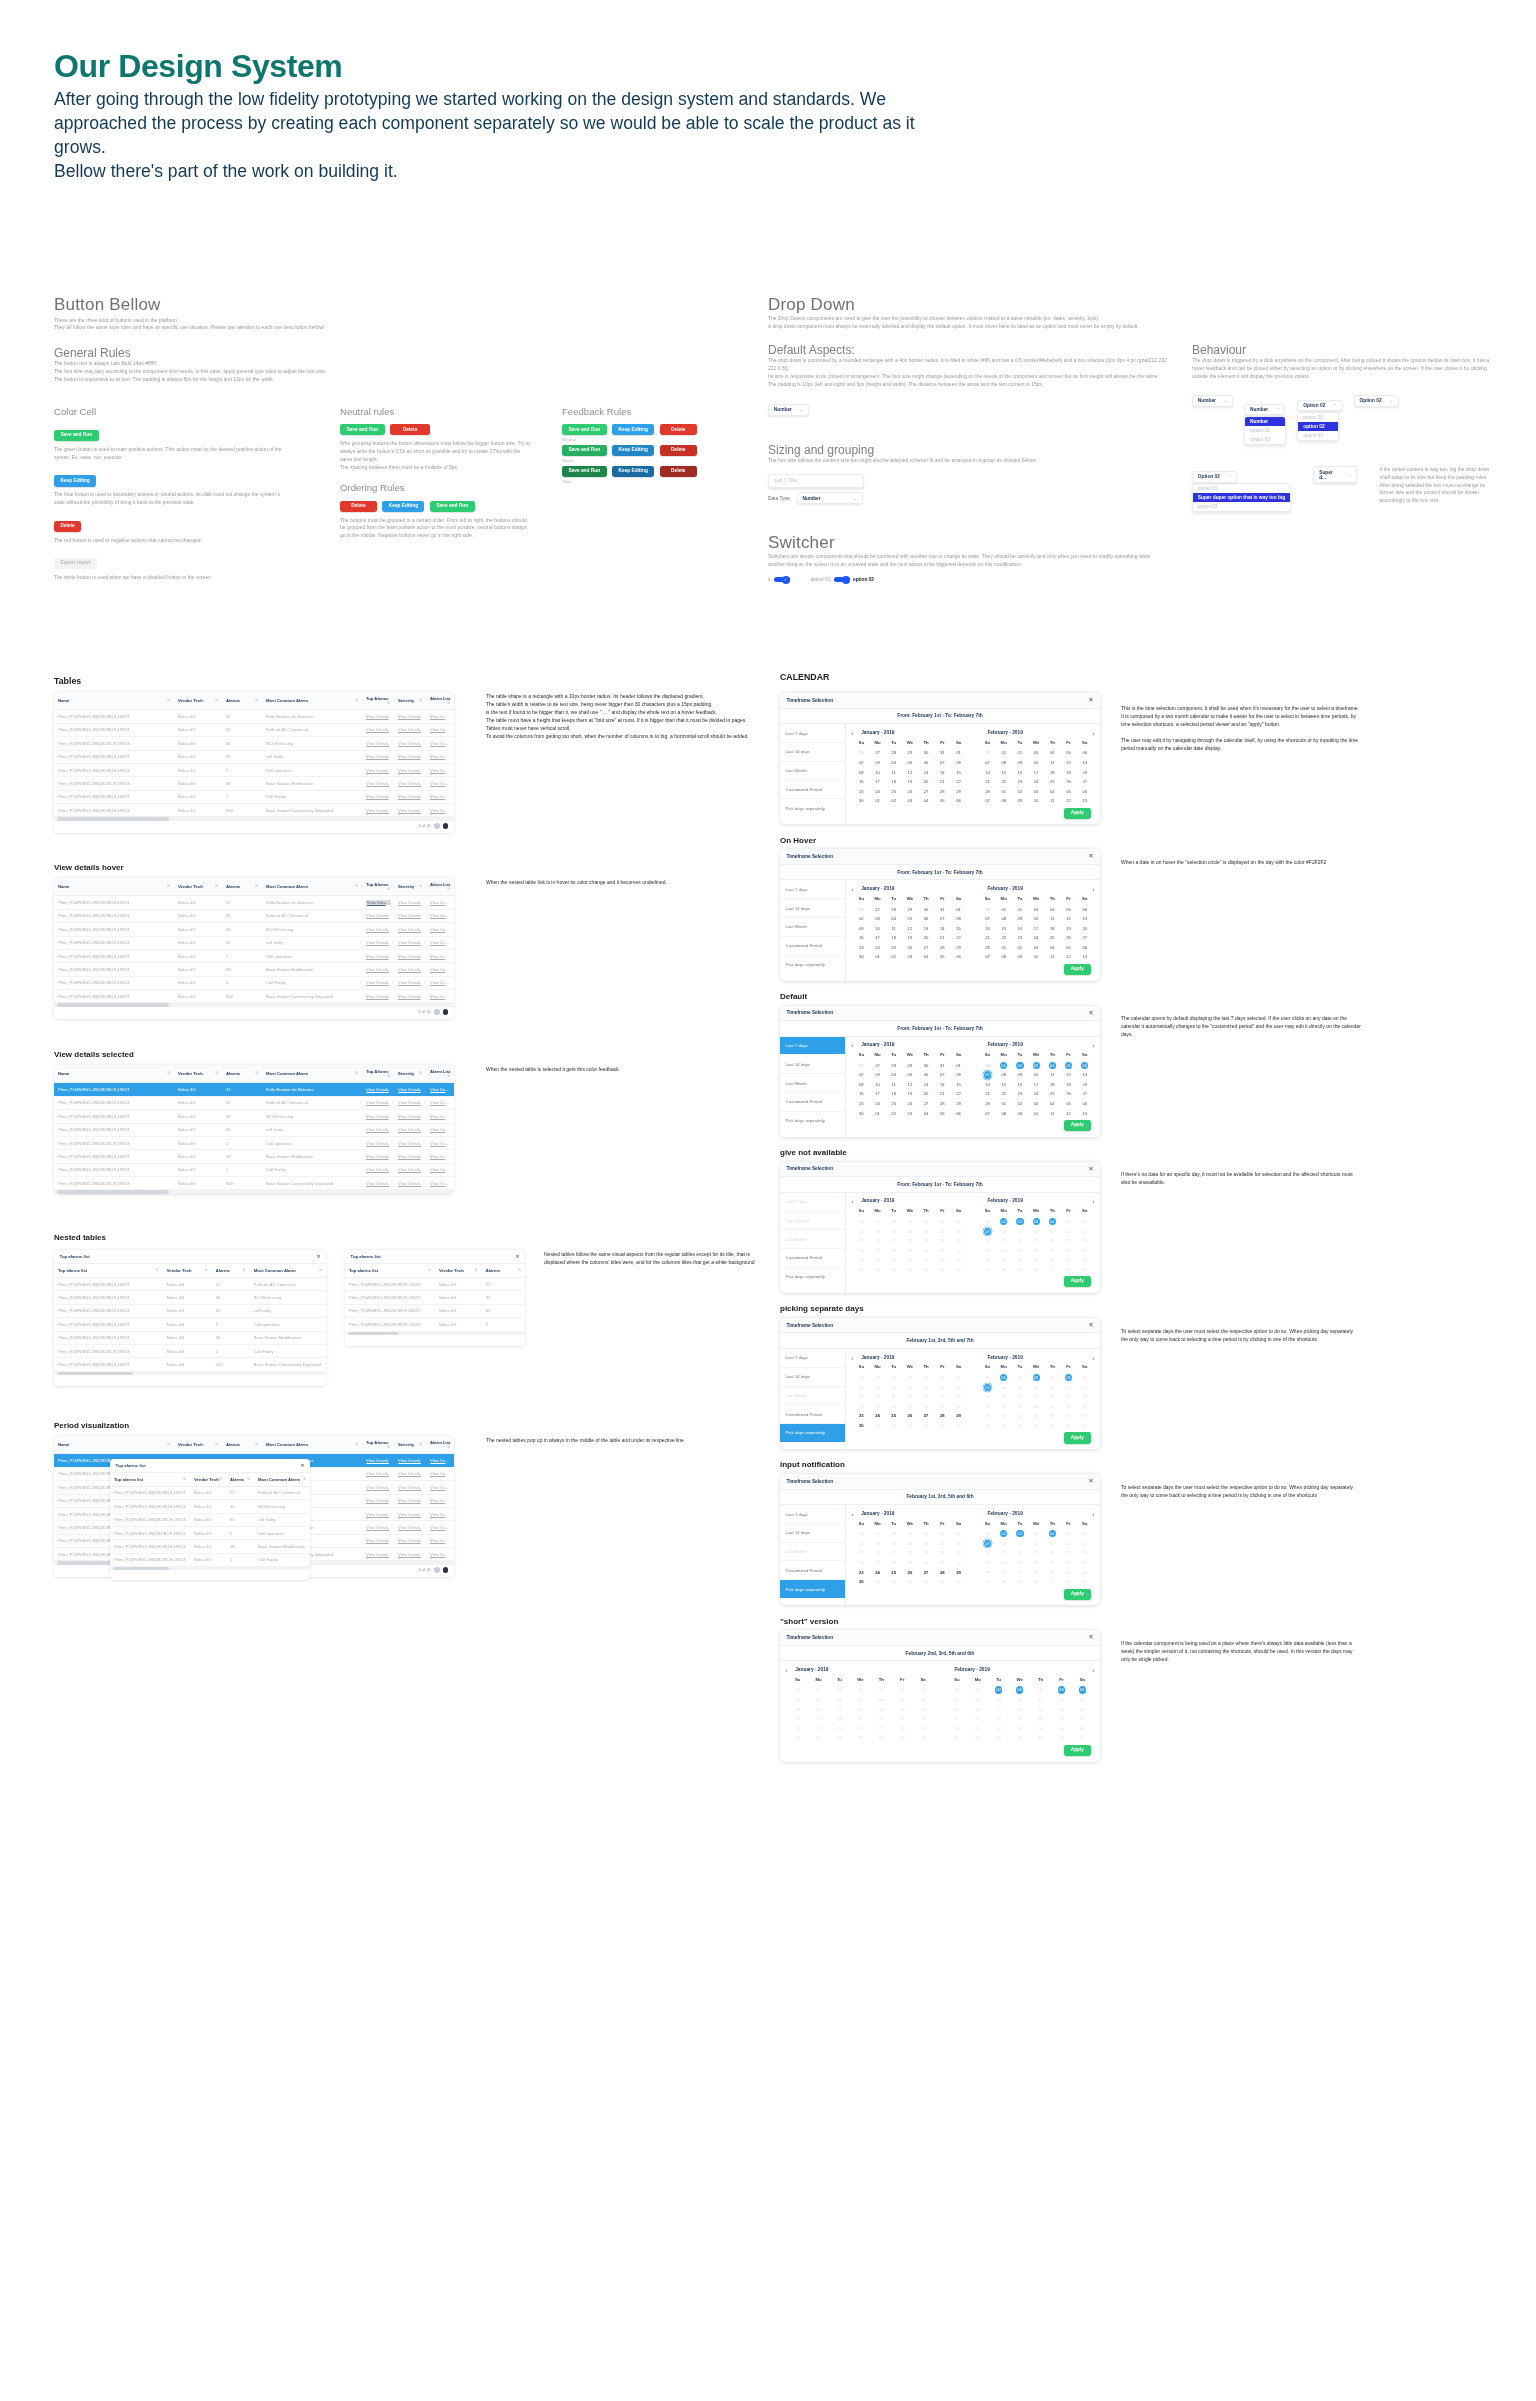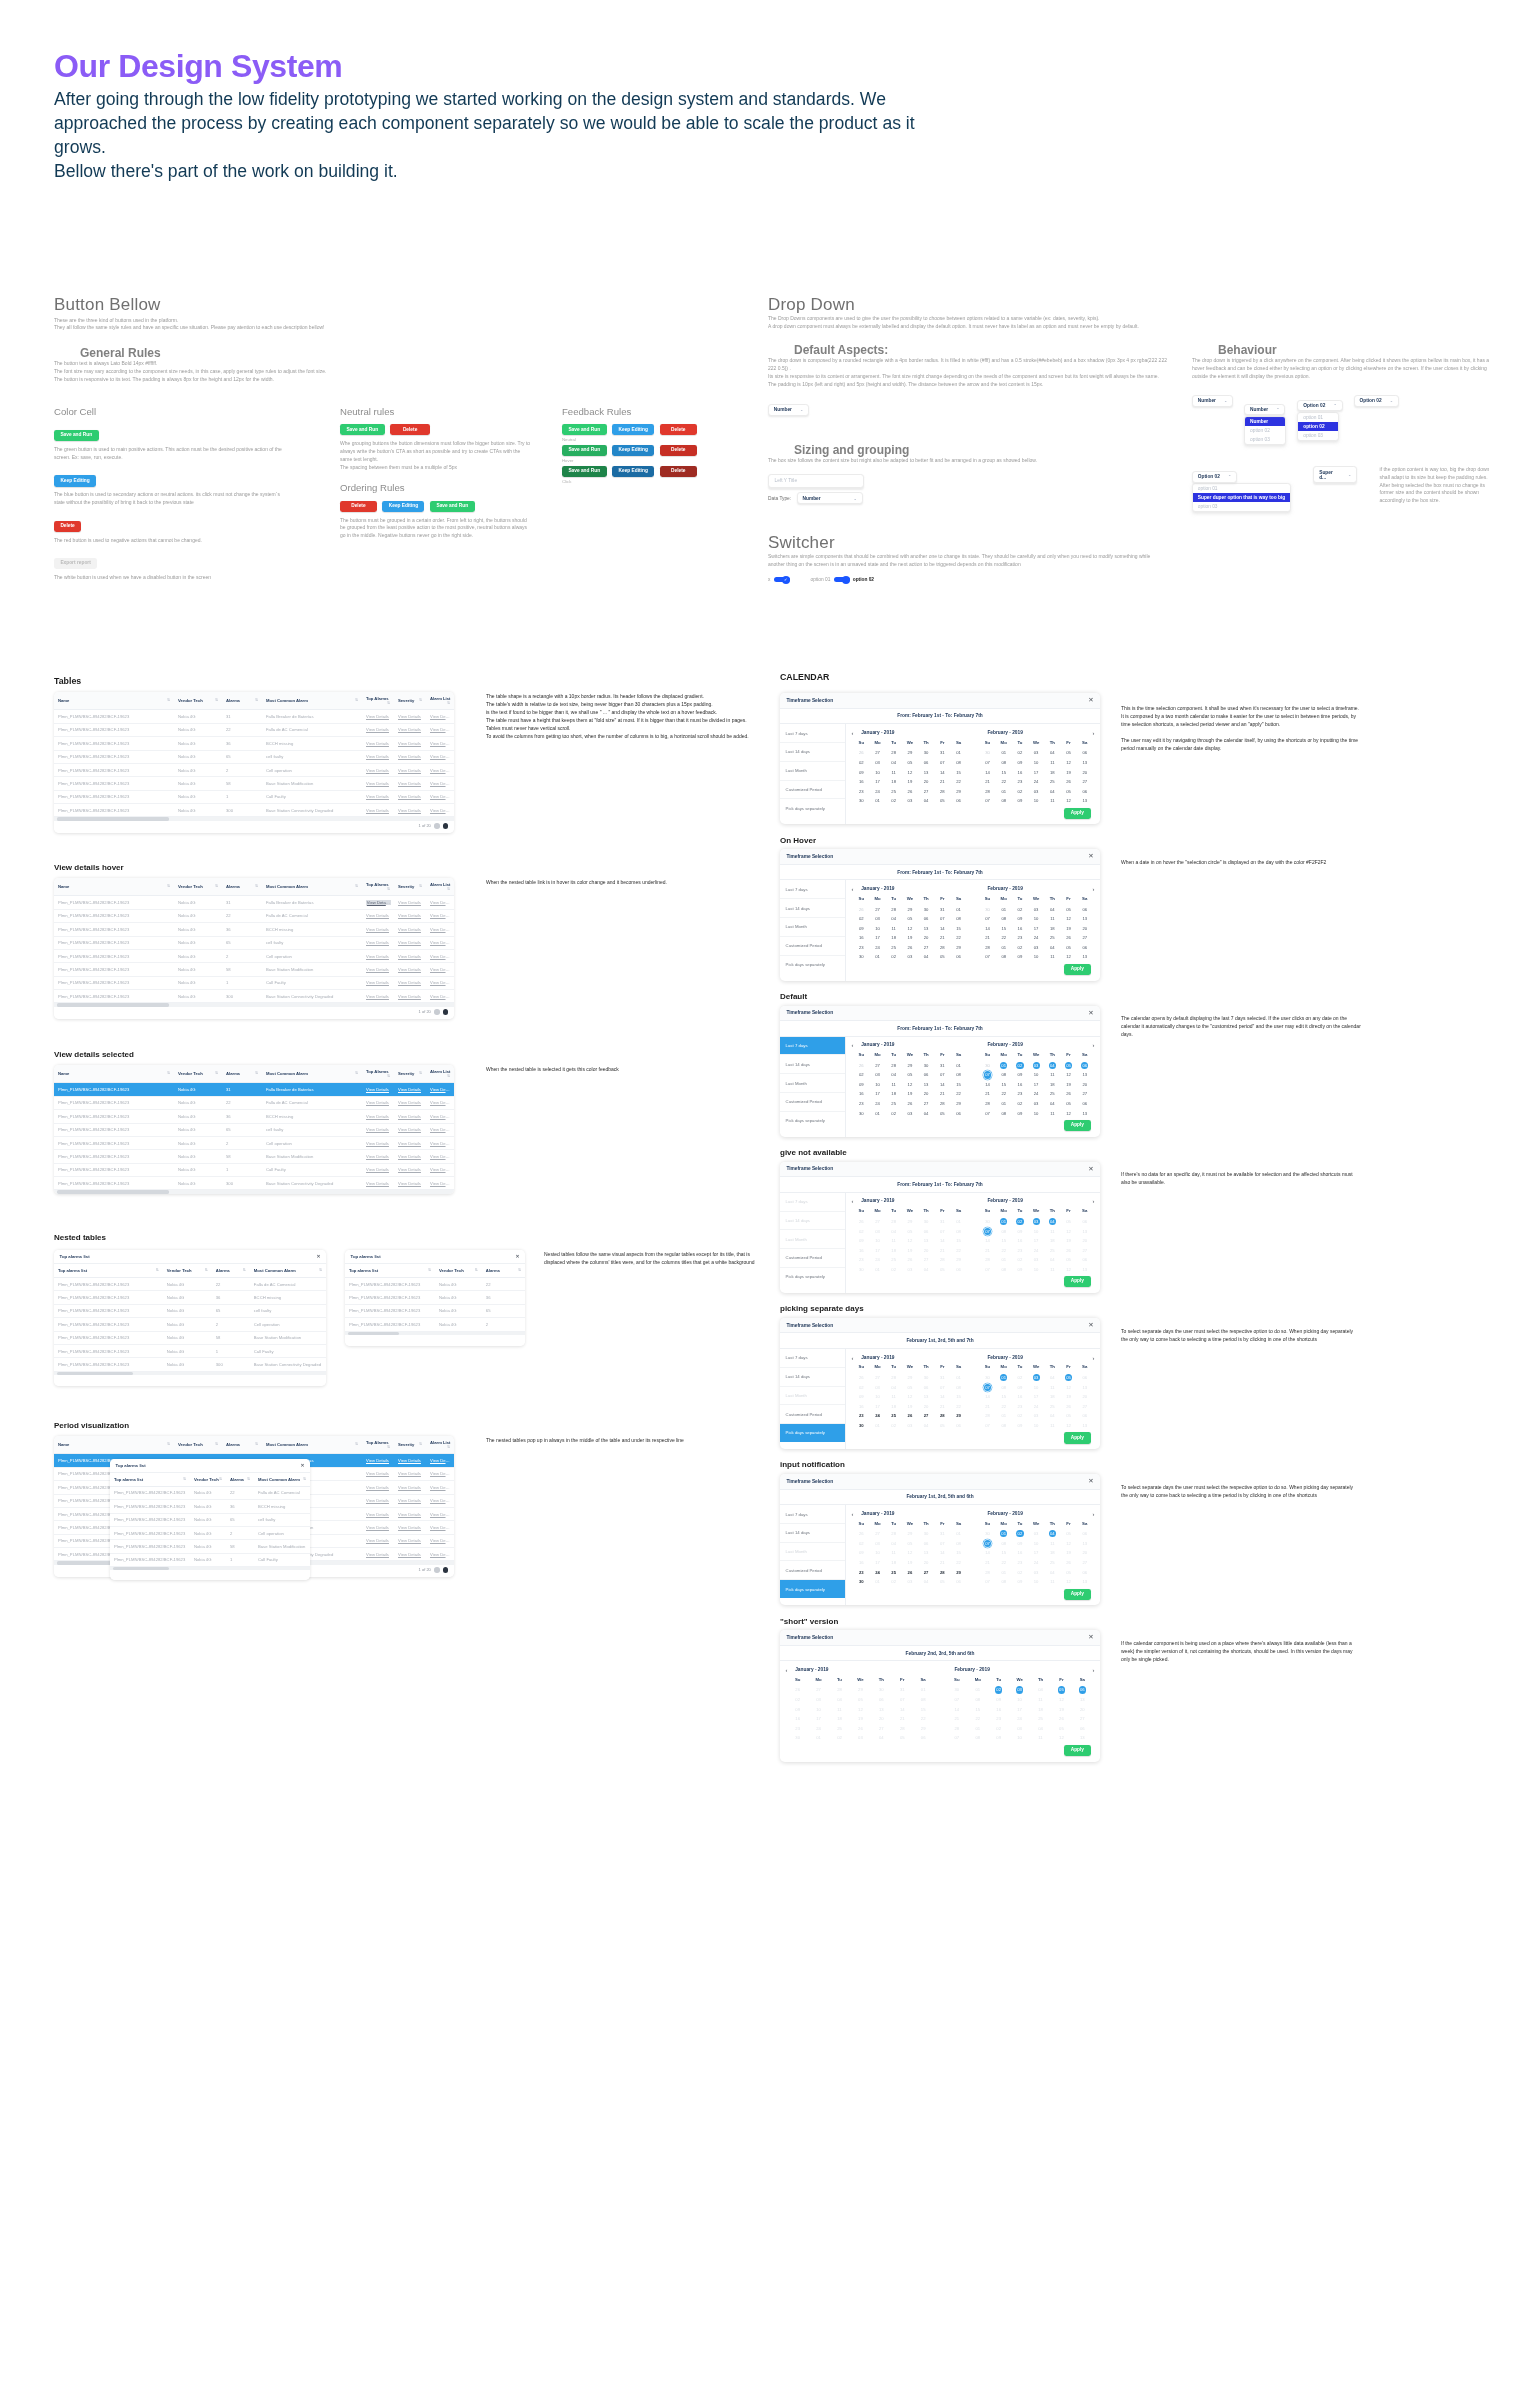--- a/index.html
+++ b/index.html
@@ -6,26 +6,26 @@
   html, body { margin:0; padding:0; }
   body {
     width:1537px; height:2401px; background:#ffffff;
     font-family:"Liberation Sans", sans-serif;
     color:#333; position:relative; overflow:hidden;
   }
   .page { position:relative; width:1537px; height:2401px; }
 
   
   .hero { position:absolute; left:54px; top:50px; width:897px; color:#133f5c; }
-  .hero-title { font-size:32px; font-weight:bold; letter-spacing:-0.4px; line-height:1.05; color:#8b5cf6; }
+  .hero-title { font-size:32px; font-weight:bold; letter-spacing:-0.4px; line-height:1.05; color:#0f766e; }
   .hero-body { font-size:17.6px; line-height:1.35; margin-top:4.8px; color:#123a55; font-weight:400; }
 
   
   .sec-h1 { font-size:17px; color:#707070; font-weight:400; letter-spacing:0.2px; }
-  .sec-h2 { font-size:12px; color:#808080; font-weight:700;margin-left:26px; }
+  .sec-h2 { font-size:12px; color:#808080; font-weight:400; }
   .sec-h3 { font-size:9.6px; color:#8d8d8d; font-weight:400; }
   .muted-p { font-size:5px; line-height:1.55; color:#9a9a9a; }
   .dark-p  { font-size:5px; line-height:1.6; color:#2b2b2b; }
   .blk-h { font-size:8.8px; font-weight:bold; color:#1b1b1b; }
   .blk-h-sm { font-size:8px; font-weight:bold; color:#1b1b1b; }
 
   
   .btn { display:inline-block; color:#fff; font-size:4.8px; font-weight:bold;
          border-radius:2.4px; padding:3.2px 6.4px; line-height:1; text-align:center;
          box-shadow:0 0.8px 0.8px rgba(0,0,0,.12); }

